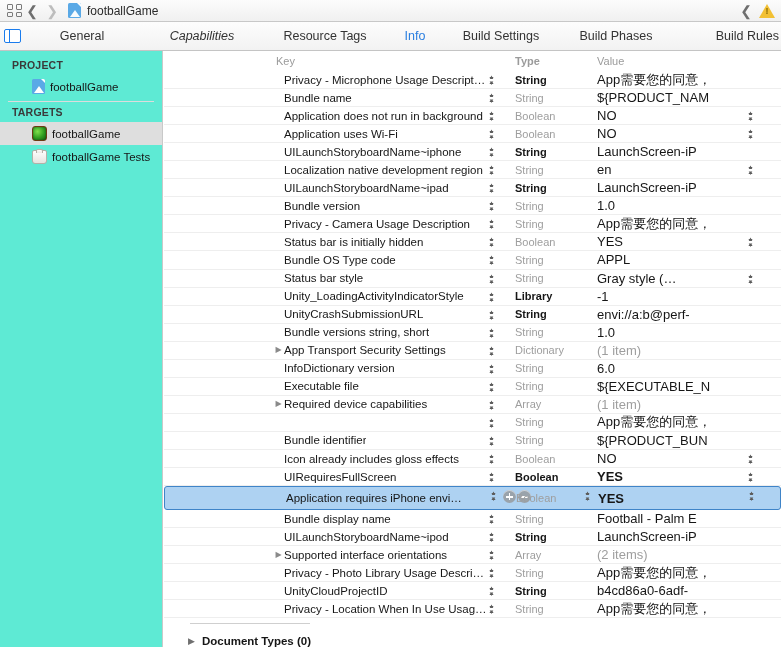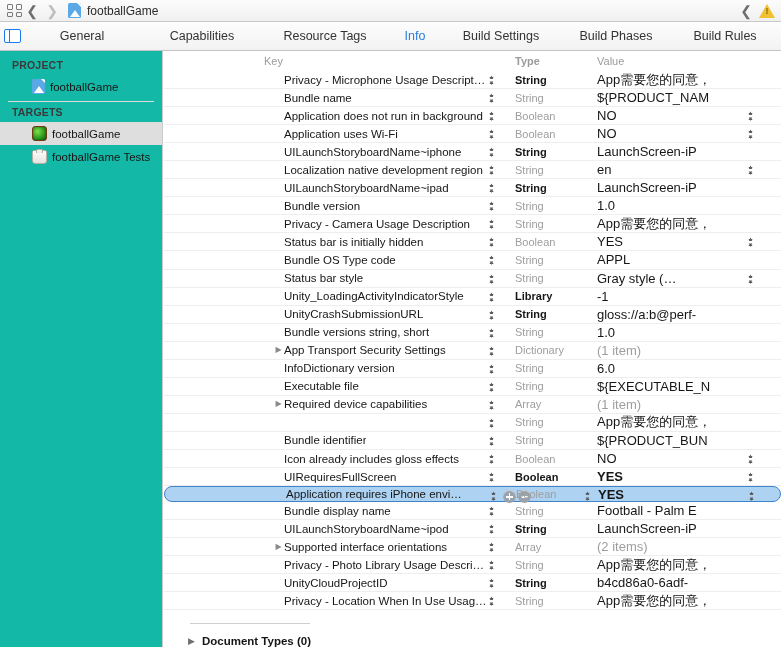--- a/index.html
+++ b/index.html
@@ -59,21 +59,21 @@
   }
   .panel-toggle::after { content: ""; position: absolute; left: 3.5px; top: 0; bottom: 0;
     width: 1.6px; background: #1a7ced; }
   .tabs { display: flex; align-items: center; }
   .tab { font-size: 12.5px; color: #333; text-align: center; cursor: default; }
   .tab.active { color: #2b7fe0; }
 
   
   .sidebar {
     position: absolute; top: 51px; left: 0; width: 163px; height: 596px;
-    background: #14b8a6; border-right: 1px solid #c9c9c9;
+    background: #5eead4; border-right: 1px solid #c9c9c9;
     font-size: 11.5px; color: #202020; padding-top: 4px;
   }
   .sb-head { font-size: 10.5px; font-weight: bold; color: #3a3a3a; padding: 4px 0 4px 12px;
              letter-spacing: .2px; }
   .sb-row { display: flex; align-items: center; height: 23px; padding-left: 32px; }
   .sb-row.sel { background: #dedede; }
   .sb-label { margin-left: 5px; font-size: 11.5px; color: #161616; }
   .sb-sep { height: 1px; background: #dcdcdc; margin: 3px 8px 0 8px; }
   .ic-proj { width: 13px; height: 15px; position: relative; background: #5aa9e6;
              border-radius: 1.5px; overflow: hidden; flex: none; }
@@ -89,31 +89,31 @@
     background: linear-gradient(#fdfdfd, #e6e4df); border: 1px solid #b4b0a8; position: relative; }
   .ic-test::after { content: ""; position: absolute; left: 3px; right: 3px; top: -2px; height: 3px;
     background: linear-gradient(#fafafa,#eceae5); border: 1px solid #b4b0a8; border-bottom: none;
     border-radius: 2px 2px 0 0; }
 
   
   .main { position: absolute; top: 51px; left: 164px; width: 617px; height: 596px;
           background: #ffffff; overflow: hidden; }
 
   .col-head { position: relative; height: 20px; font-size: 11px; color: #9b9b9b; }
-  .col-head .k { position: absolute; left: 100px; top: 4px; }
+  .col-head .k { position: absolute; left: 112px; top: 4px; }
   .col-head .t { position: absolute; left: 351px; top: 4px; font-weight: bold; }
   .col-head .v { position: absolute; left: 433px; top: 4px; }
 
   .table { position: relative; margin-top: 0; }
   .row {
     position: relative; height: 18.05px; display: flex; align-items: center;
     border-bottom: 1px solid #eeeeee;
   }
-  .row.selected { background: #aed2f2; border: 1px solid #3f84c8; border-radius: 8px;
-                  height: 16px; }
+  .row.selected { background: #aed2f2; border: 1px solid #3f84c8; border-radius: 3px;
+                  height: 24px; }
   .cell-key {
     position: absolute; left: 95px; width: 226px; height: 100%;
     display: flex; align-items: center; font-size: 11.5px; color: #161616;
     white-space: nowrap; overflow: hidden; margin-left: 14px;
   }
   .row.selected .cell-key { left: 96px; }
   .disc {
     width: 11px; flex: none; font-size: 8px; color: #8a8a8a; line-height: 1;
     display: flex; align-items: center; justify-content: center;
   }
@@ -174,26 +174,26 @@
   <div class="tb-right">
     <div class="tb-back">❮</div>
     <div class="warn-tri"></div>
   </div>
 </div>
 
 <div class="tabbar">
   <div class="panel-toggle"></div>
   <div class="tabs" id="tabs">
       <div class="tab" style="width: 122px;">General</div>
-      <div class="tab" style="width: 118px;">Capabilities</div>
+      <div class="tab" style="width: 118px; font-style: italic;">Capabilities</div>
       <div class="tab" style="width: 128px;">Resource Tags</div>
       <div class="tab active" style="width: 52px;">Info</div>
       <div class="tab" style="width: 120px;">Build Settings</div>
       <div class="tab" style="width: 110px;">Build Phases</div>
-      <div class="tab" style="width: 108px;">Build Rules</div>
+      <div class="tab" style="width: 108px; text-align: right;">Build Rules</div>
     </div>
 </div>
 
 <div class="sidebar">
   <div class="sb-head">PROJECT</div>
   <div class="sb-row">
     <span class="ic-proj"></span>
     <span class="sb-label">footballGame</span>
   </div>
   <div class="sb-sep"></div>
@@ -394,21 +394,21 @@
       <div class="row">
         <div class="cell-key">
           <span class="disc empty">▶</span>
           <span class="keytext">UnityCrashSubmissionURL</span>
         </div>
         <div class="stepper st-key">
           <s>▴</s>
           <s>▾</s>
         </div>
         <div class="cell-type bold">String</div>
-        <div class="cell-val">gloss://a:b@perf-</div>
+        <div class="cell-val">envi://a:b@perf-</div>
       </div>
       <div class="row">
         <div class="cell-key">
           <span class="disc empty">▶</span>
           <span class="keytext">Bundle versions string, short</span>
         </div>
         <div class="stepper st-key">
           <s>▴</s>
           <s>▾</s>
         </div>

